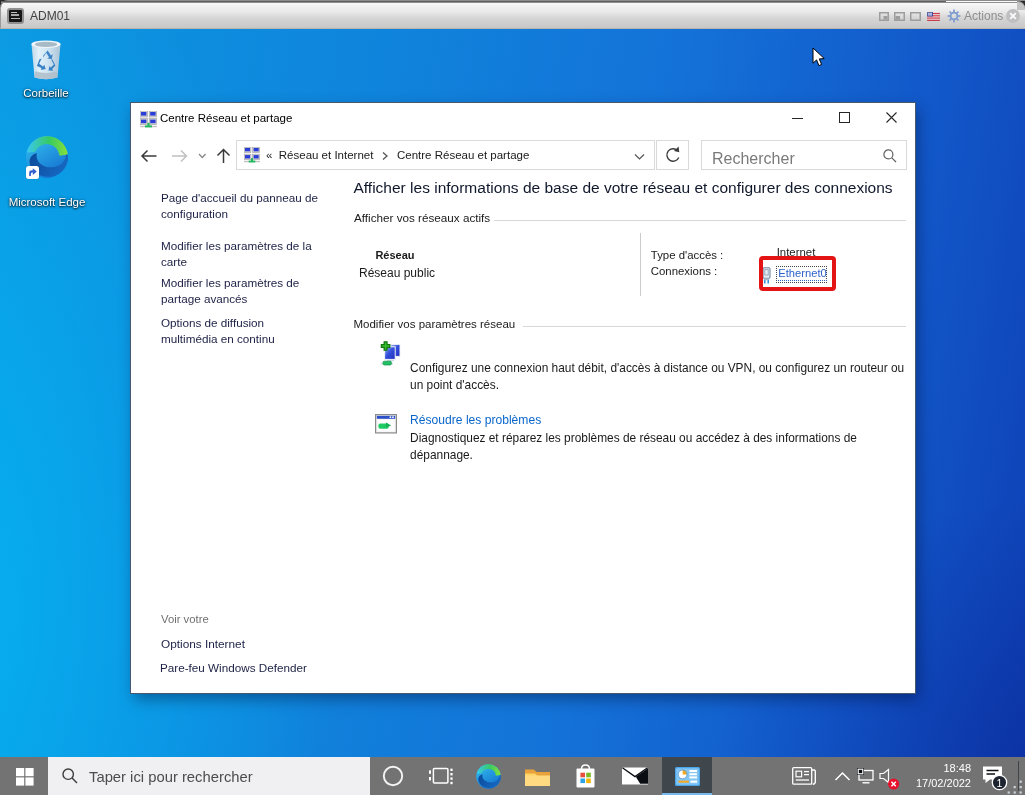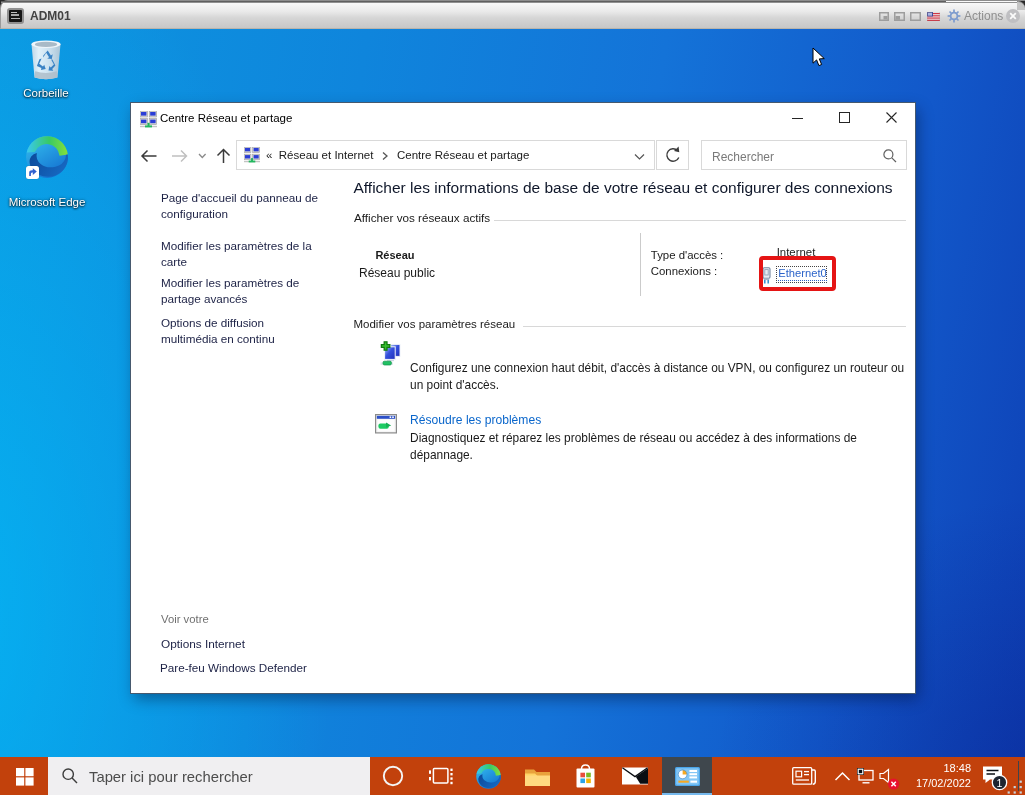--- a/index.html
+++ b/index.html
@@ -5,21 +5,21 @@
 body{font-family:"Liberation Sans",sans-serif;position:relative;background:#2a2a2a}
 .abs{position:absolute}
 .nw{white-space:nowrap;line-height:1}
 #topbar{position:absolute;left:0;top:0;width:1025px;height:29px;
  background:linear-gradient(#fbfbfb,#e9e9e9 40%,#d6d6d6 62%,#c7c7c7);
  border-radius:8px 0 0 0;border-top:1px solid #8c8c8c;border-left:1px solid #9a9a9a;border-bottom:1px solid #b8b4ac}
 #desktop{position:absolute;left:0;top:29px;width:1025px;height:728px;
  background:radial-gradient(ellipse 520px 1000px at -4% 80%, rgba(0,200,255,.55), rgba(0,200,255,0) 72%),
  radial-gradient(ellipse 520px 430px at 103% 103%, rgba(6,18,125,.32), rgba(6,18,125,0) 66%),
  linear-gradient(100deg,#0c96e0 0%,#0f85dc 32%,#1473d8 58%,#1258ca 82%,#0e40b5 100%)}
-#taskbar{position:absolute;left:0;top:757px;width:1025px;height:38px;background:#c2410c}
+#taskbar{position:absolute;left:0;top:757px;width:1025px;height:38px;background:#737373}
 .dicon{position:absolute;width:96px;text-align:center;color:#fff;font-size:11.5px;
  text-shadow:0 1px 2px rgba(0,0,0,.9),0 0 3px rgba(0,0,0,.55);line-height:12px}
 #win{position:absolute;left:131px;top:103px;width:784px;height:590px;background:#fff;
  outline:1px solid #46596e;box-shadow:3px 6px 14px rgba(0,10,40,.4)}
 .capbtn{position:absolute;top:0;width:47px;height:30px}
 #addrbox{position:absolute;left:105px;top:37px;width:419px;height:30px;border:1px solid #d9d9d9;font-size:11.5px;color:#000}
 #refreshbox{position:absolute;left:525px;top:37px;width:33px;height:30px;border:1px solid #d9d9d9}
 #srchbox{position:absolute;left:570px;top:37px;width:206px;height:30px;border:1px solid #d9d9d9;font-size:11.8px;color:#7a7a7a}
 .side{position:absolute;left:30px;font-size:11.7px;color:#1c2145;line-height:16.3px}
 .wt{position:absolute;white-space:nowrap;line-height:1;color:#1a1a1a}
@@ -29,21 +29,21 @@
 </style></head><body>
 
 <div id="topbar">
  <div class="abs" style="left:0;top:1px;width:1022px;height:1px;background:#909090"></div>
  <div class="abs" style="left:0;top:0;width:945px;height:1px;background:#5f5f5f"></div>
  <div class="abs" style="left:6px;top:7px;width:17px;height:16px;border-radius:3px;background:#161616;border:2px solid #909090">
   <div style="height:1.5px;background:#c0c0c0;margin:1.5px 1.5px 0 1.5px;width:6px"></div>
   <div style="height:1.5px;background:#a8a8a8;margin:1px 1.5px 0 1.5px;width:8px"></div>
   <div style="height:1.5px;background:#b5b5b5;margin:2px 1.5px 0 1.5px;width:9px"></div>
  </div>
- <div class="abs nw" style="left:29px;top:9px;font-size:12px;font-weight:bold;color:#424242">ADM01</div>
+ <div class="abs nw" style="left:29px;top:9px;font-size:12px;font-weight:normal;color:#424242">ADM01</div>
  <svg class="abs" style="left:878px;top:11px" width="10" height="9">
       <rect x="0.75" y="0.75" width="8.5" height="7.5" fill="none" stroke="#9d9d9d" stroke-width="1.5"></rect>
       <rect x="4.5" y="4" width="4" height="3.5" fill="#9d9d9d"></rect>
     </svg>
  <svg class="abs" style="left:893px;top:11px" width="11" height="9">
       <rect x="0.75" y="0.75" width="9.5" height="7.5" fill="none" stroke="#9d9d9d" stroke-width="1.5"></rect>
       <rect x="1.5" y="4" width="4.5" height="3.8" fill="#9d9d9d"></rect>
     </svg>
  <svg class="abs" style="left:909px;top:11px" width="11" height="9">
       <rect x="0.75" y="0.75" width="9.5" height="7.5" fill="none" stroke="#9d9d9d" stroke-width="1.5"></rect>
@@ -206,21 +206,21 @@
         <path d="M1 1.5 L5.5 6 L10 1.5" stroke="#555" stroke-width="1.2" fill="none"></path>
       </svg>
  </div>
  <div id="refreshbox">
   <svg width="31" height="28" viewBox="0 0 31 28">
    <path d="M20.5 9.6 A 6.2 6.2 0 1 0 21.8 16.4" fill="none" stroke="#3b3b3b" stroke-width="1.4"></path>
    <path d="M21.6 5.6 L22.3 11.2 L17 10 Z" fill="#3b3b3b"></path>
   </svg>
  </div>
  <div id="srchbox">
-  <div class="wt" style="left:10px;top:10px;color:#7a7a7a;font-size:12px">Rechercher</div>
+  <div class="wt" style="left:10px;top:10px;color:#7a7a7a;font-size:16px">Rechercher</div>
   <svg class="abs" style="right:9px;top:8px" width="14" height="14" viewBox="0 0 14 14">
    <circle cx="5.4" cy="5.4" r="4.5" fill="none" stroke="#606060" stroke-width="1.2"></circle>
    <line x1="8.8" y1="8.8" x2="13" y2="13" stroke="#606060" stroke-width="1.2"></line>
   </svg>
  </div>
 
  <div class="side" style="top:87px">Page d'accueil du panneau de<br>configuration</div>
  <div class="side" style="top:134.9px">Modifier les paramètres de la<br>carte</div>
  <div class="side" style="top:171.8px">Modifier les paramètres de<br>partage avancés</div>
  <div class="side" style="top:211.5px">Options de diffusion<br>multimédia en continu</div>

